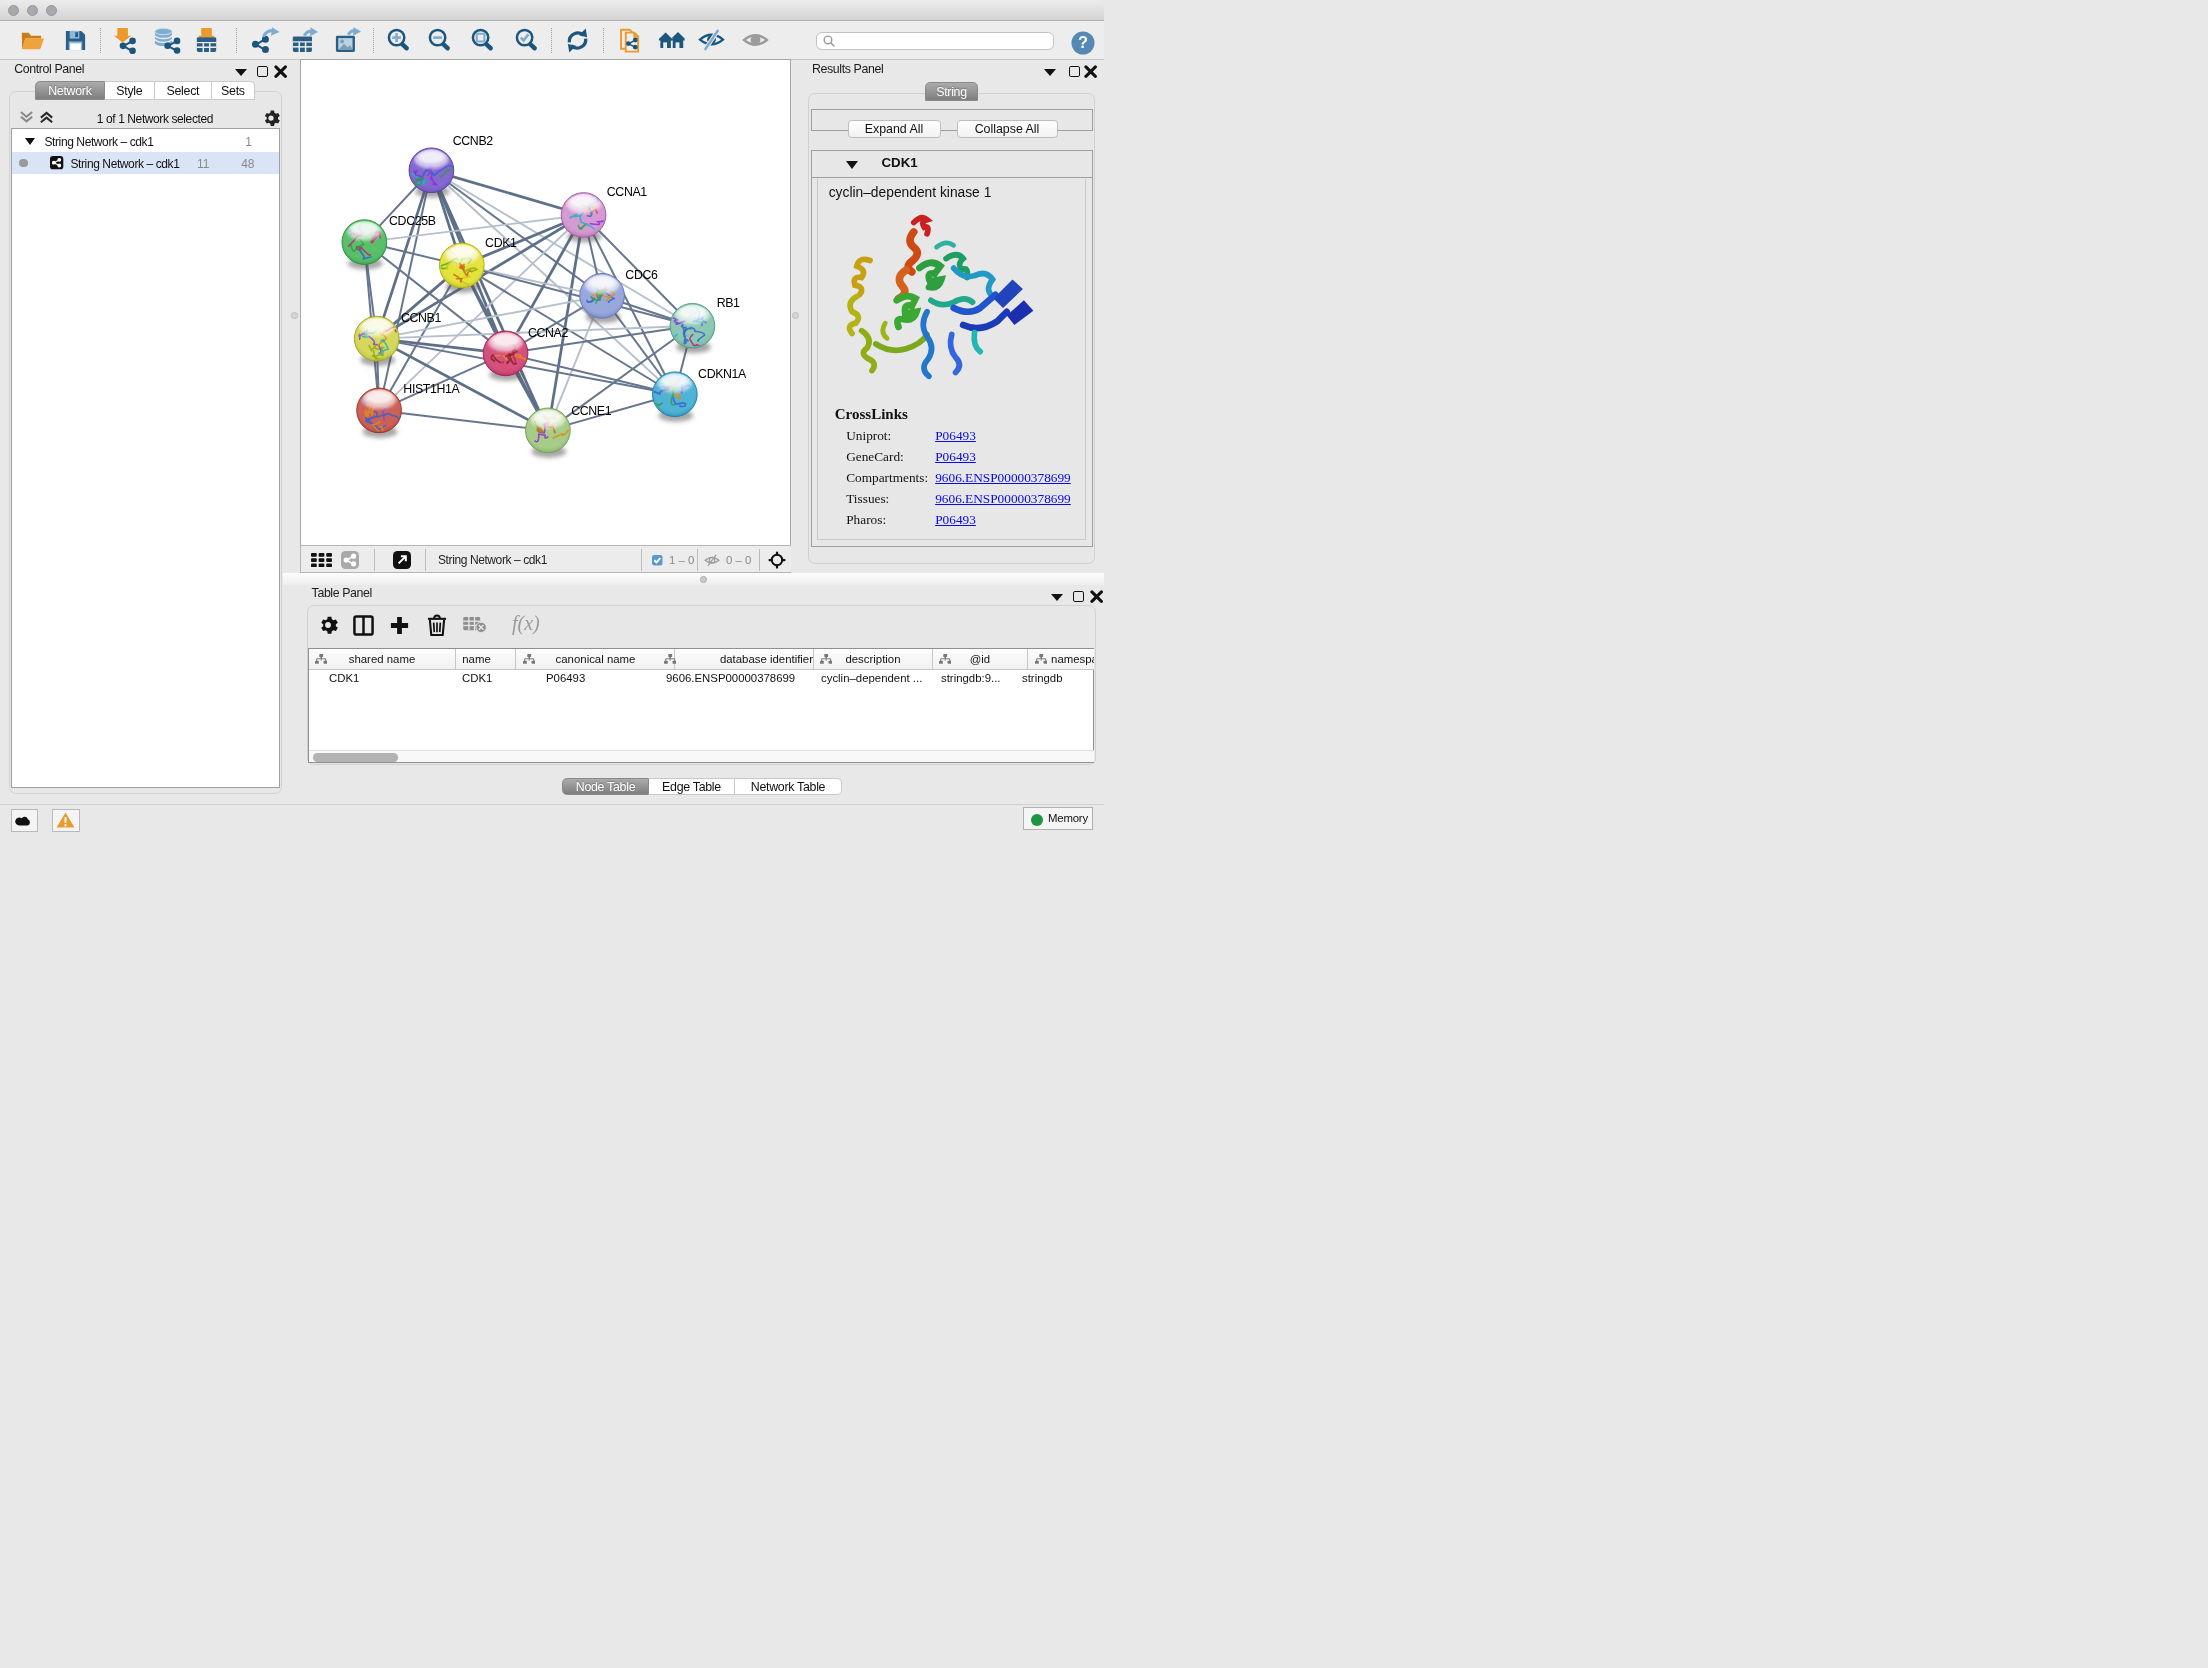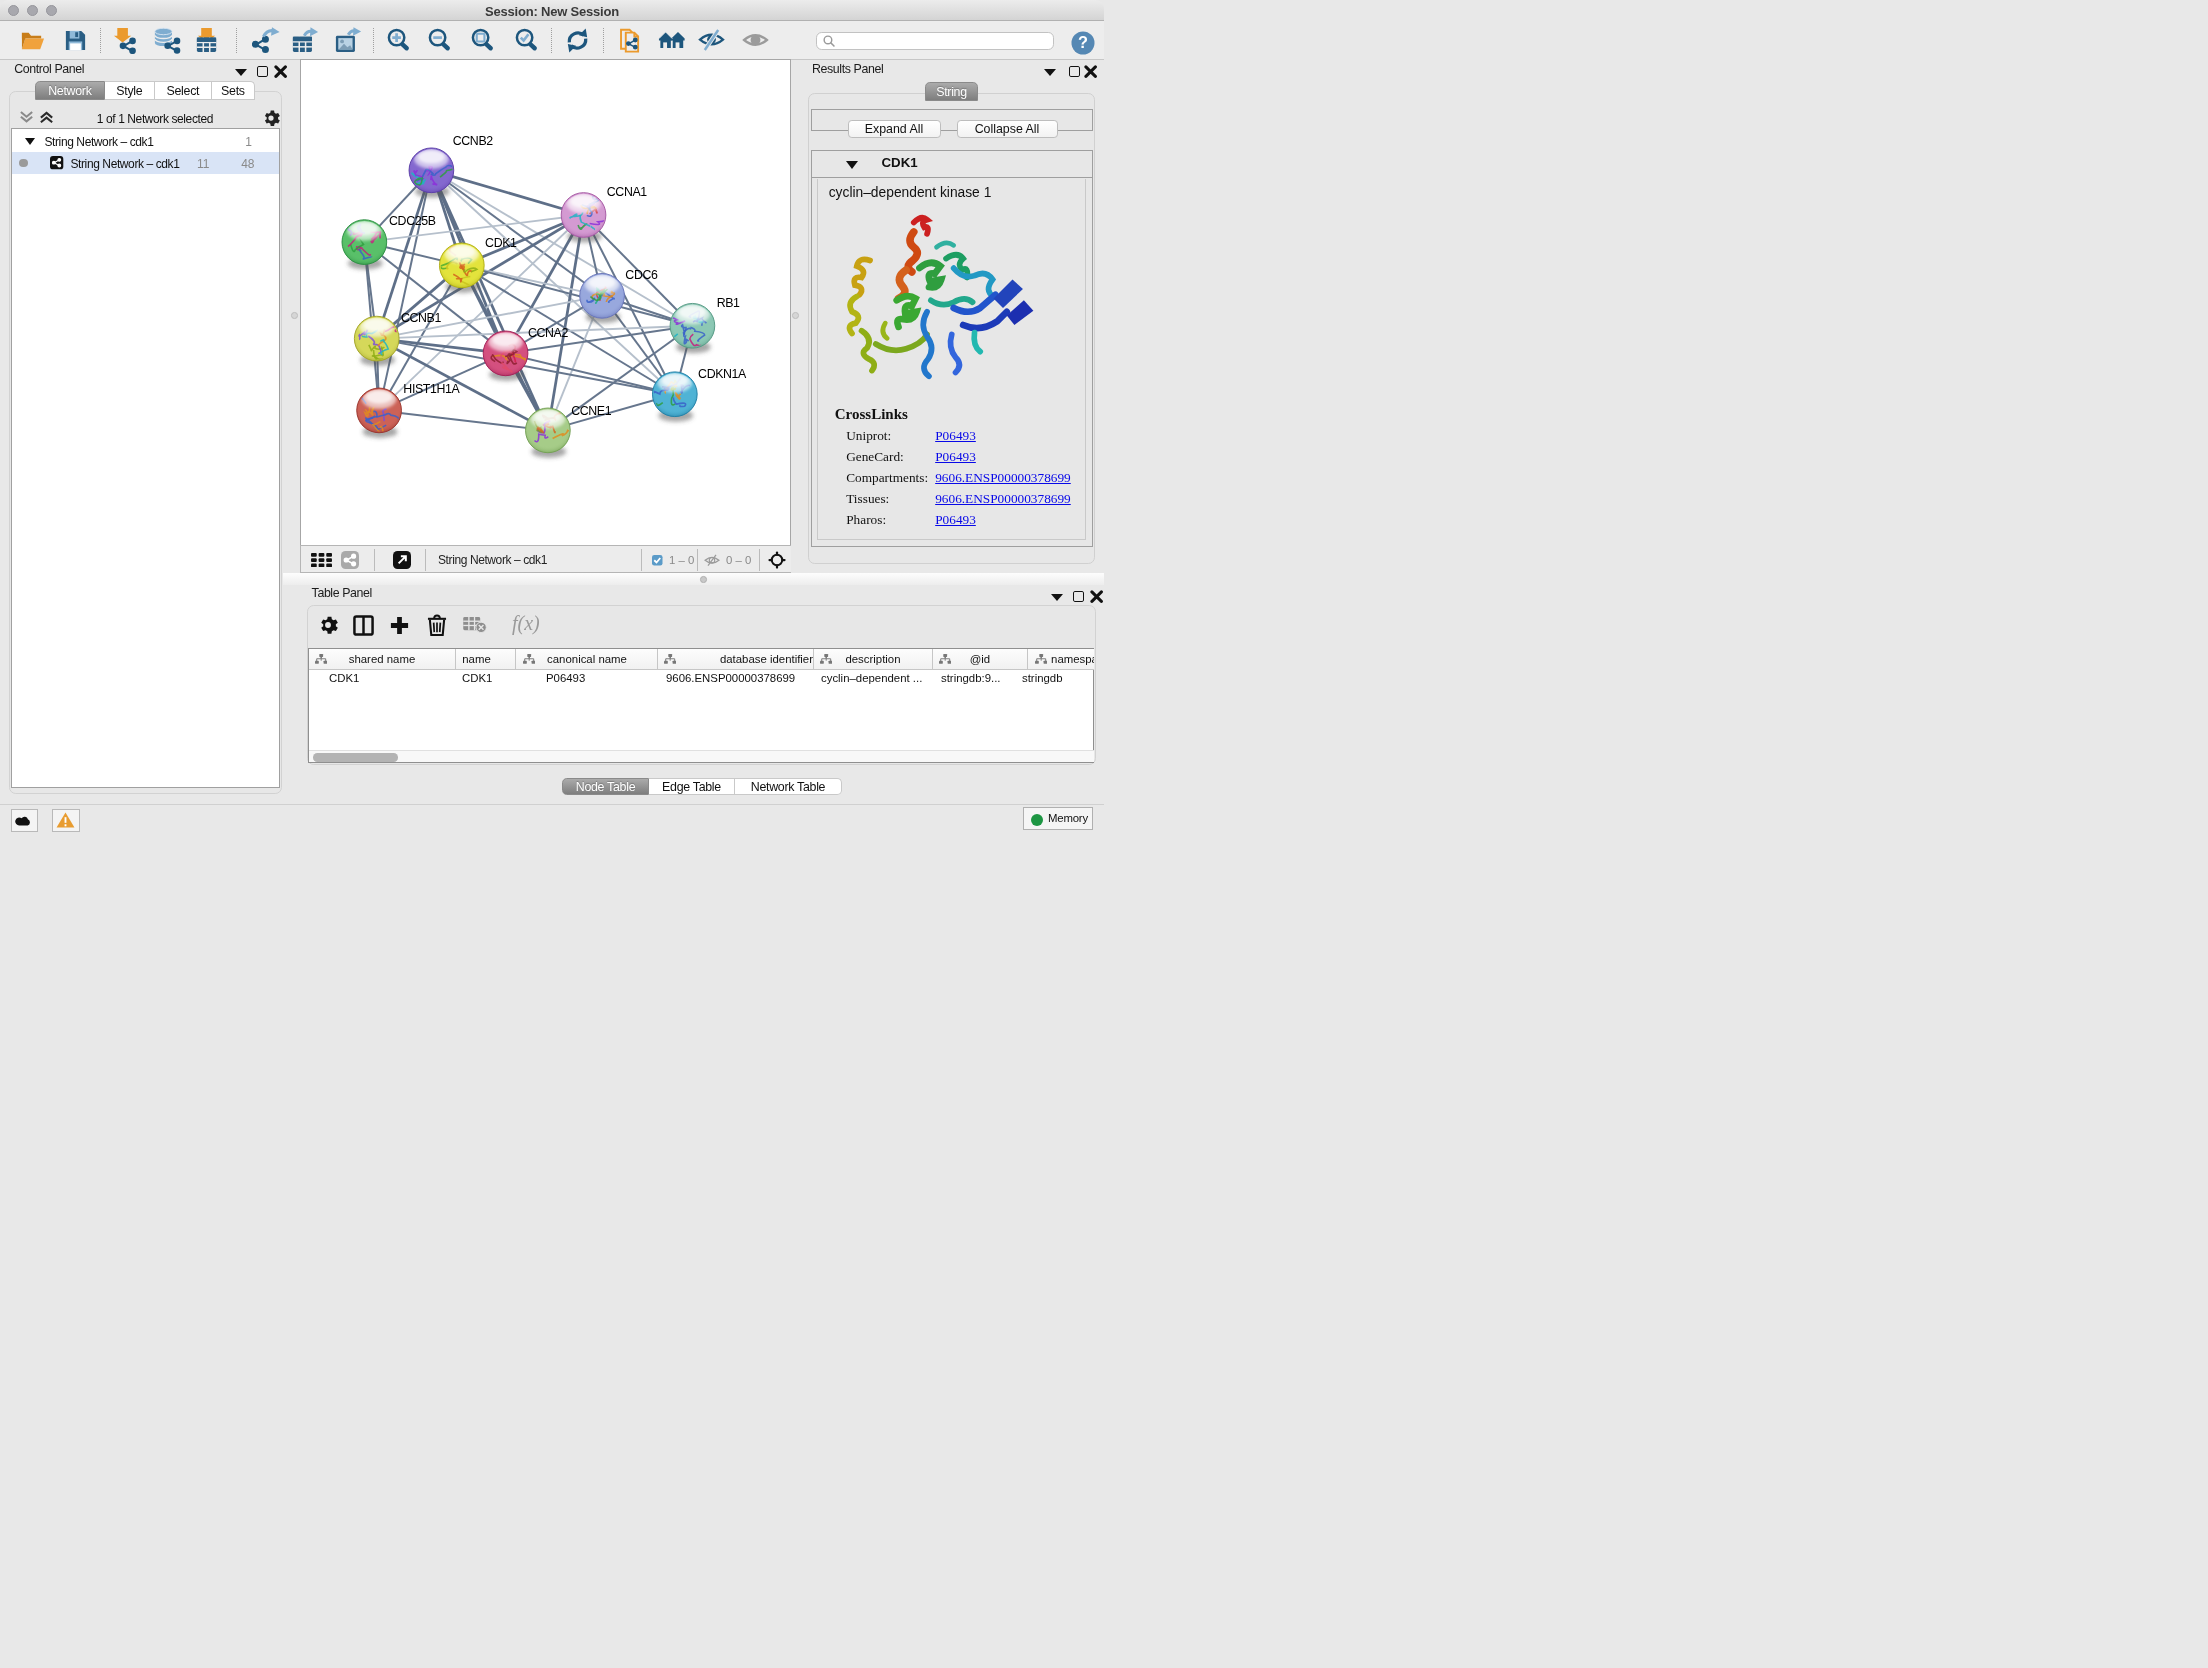--- a/index.html
+++ b/index.html
@@ -24,21 +24,20 @@
 .btn{background:linear-gradient(#ffffff,#f2f2f2);border:1px solid #bdbdbd;border-radius:3.8px;
  display:flex;align-items:center;justify-content:center;font-size:12.4px;color:#111}
 .serif{font-family:"Liberation Serif",serif}
 .link{color:#0808e8;text-decoration:underline}
 .gray{color:#8a8a8a}
 </style></head><body>
 <div class="abs titlebar">
  <div class="abs tl" style="left:7.6px"></div>
  <div class="abs tl" style="left:27px"></div>
  <div class="abs tl" style="left:46px"></div>
- <div class="abs title">Session: New Session</div>
 </div>
 <div class="abs toolbar">
     <svg class="abs" style="left:20px;top:6.7px" width="25" height="25" viewBox="0 0 26 26">
       <path d="M2 5 L9 5 L11.5 8 L22 8 L22 11 L2 11 Z" fill="#c87d19"></path>
       <path d="M2 22 L5.5 11 L25 11 L21 22 Z" fill="#f0a23c"></path>
       <path d="M2 5 L2 22 L5.5 11 L5 8 Z" fill="#c87d19"></path>
     </svg>
 <svg class="abs" style="left:63px;top:6.7px" width="25" height="25" viewBox="0 0 26 26">
       <path d="M3 3 L19 3 L23 7 L23 23 L3 23 Z" fill="#2a5e84"></path>
       <rect x="7" y="3" width="10" height="8" fill="#8fb9d8"></rect>
@@ -759,21 +758,21 @@
                 <rect x="0" y="7" width="4" height="3.2" rx="0.5"></rect>
                 <rect x="9" y="7" width="4" height="3.2" rx="0.5"></rect>
                 <path d="M6.2 3 L6.2 5 L1.8 5 L1.8 7.4 M6.8 3 L6.8 5 L11.2 5 L11.2 7.4 M6.5 5 L6.5 7" stroke="#777" fill="none"></path>
               </g>
             </svg></span>
           <div style="position:absolute;left:0;top:4.3px;width:100%;text-align:center">shared name</div>
         </div>
         <div class="abs" style="left:129px;top:0;width:78px;height:21px;border-right:1px solid #c6c6c6;font-size:11.4px;color:#111;overflow:hidden">
           <div style="position:absolute;left:0;top:4.3px;width:100%;text-align:center">name</div>
         </div>
-        <div class="abs" style="left:208px;top:0;width:141px;height:21px;border-right:1px solid #c6c6c6;font-size:11.4px;color:#111;overflow:hidden">
+        <div class="abs" style="left:208px;top:0;width:158px;height:21px;border-right:1px solid #c6c6c6;font-size:11.4px;color:#111;overflow:hidden">
           <span style="position:absolute;left:5.7px;top:4.8px"><svg width="12.4" height="10.5" viewBox="0 0 13 11" style="vertical-align:-1px">
               <g fill="#777">
                 <rect x="4.5" y="0" width="4" height="3.2" rx="0.5"></rect>
                 <rect x="0" y="7" width="4" height="3.2" rx="0.5"></rect>
                 <rect x="9" y="7" width="4" height="3.2" rx="0.5"></rect>
                 <path d="M6.2 3 L6.2 5 L1.8 5 L1.8 7.4 M6.8 3 L6.8 5 L11.2 5 L11.2 7.4 M6.5 5 L6.5 7" stroke="#777" fill="none"></path>
               </g>
             </svg></span>
           <div style="position:absolute;left:0;top:4.3px;width:100%;text-align:center">canonical name</div>
         </div>

